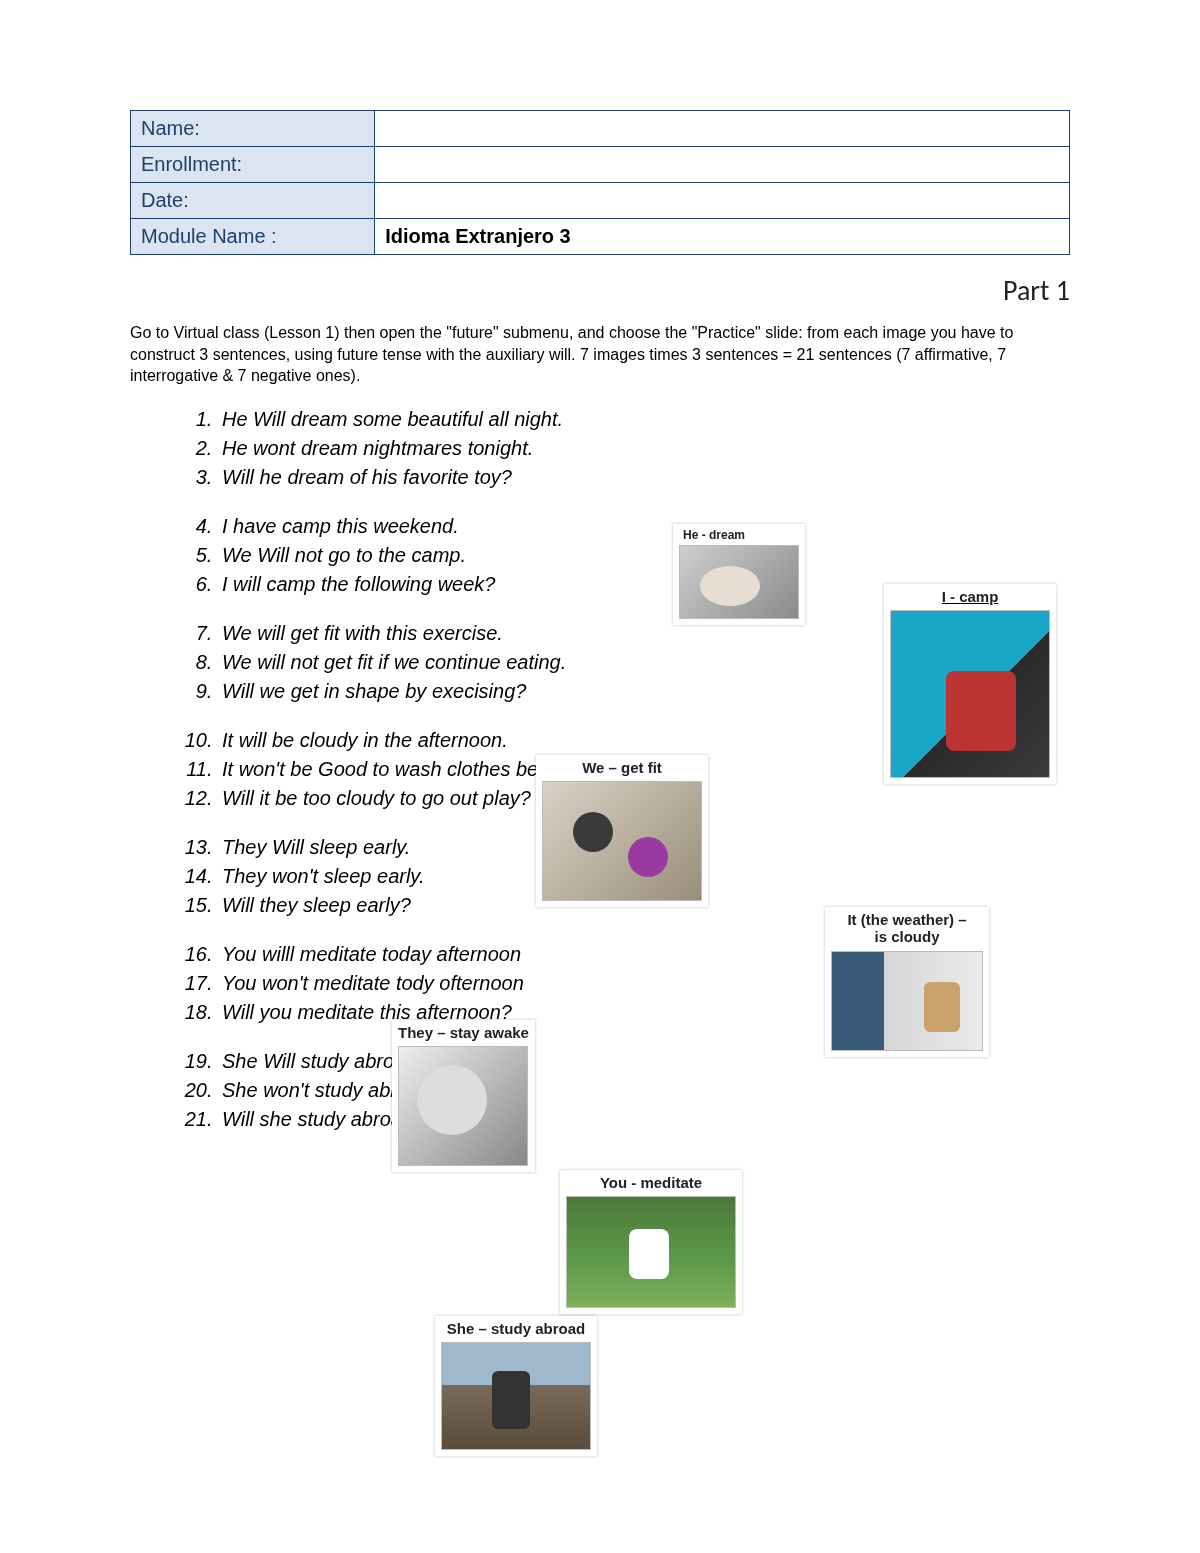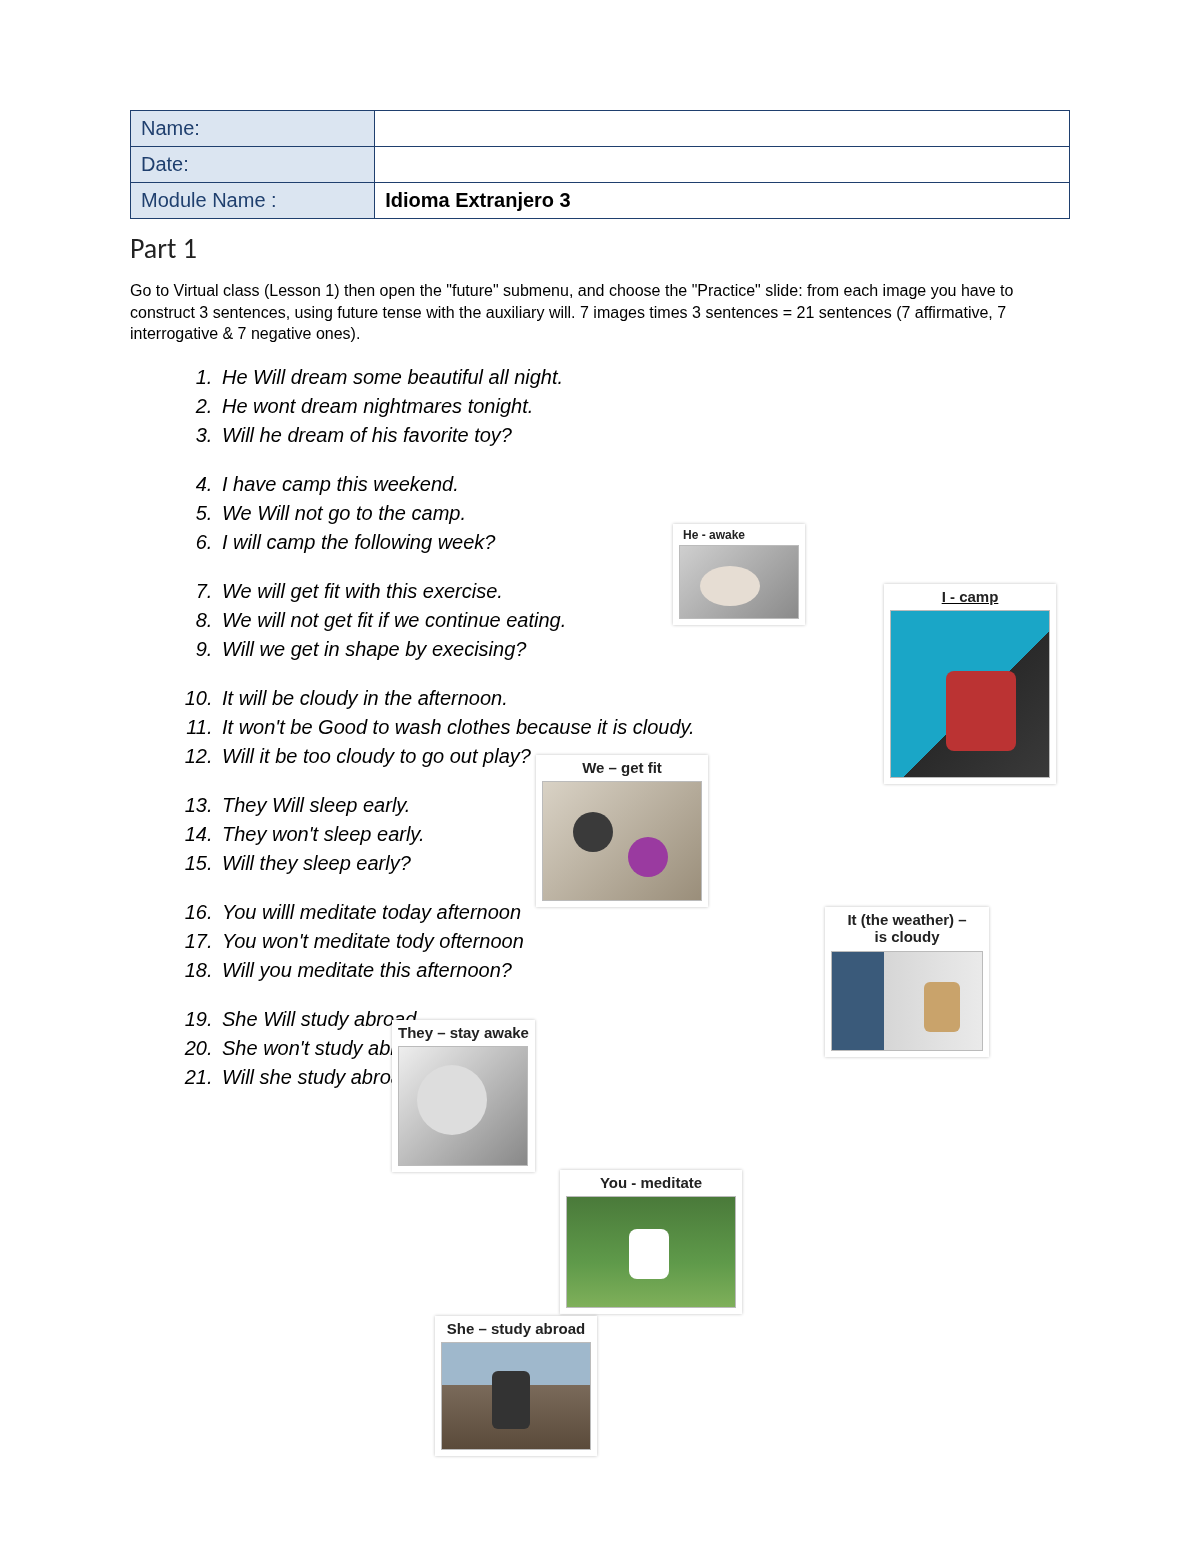--- a/index.html
+++ b/index.html
@@ -37,21 +37,22 @@
   table.info td.value {
     background: #fff;
     color: #000;
     font-weight: bold;
   }
   h2.part {
     font-family: "Calibri", Arial, sans-serif;
     font-weight: normal;
     font-size: 28px;
     color: #222;
-    margin: 12px 0 14px 0;
+    margin: 18px 0 14px 0;
+    text-align: right;
   }
   p.instructions {
     font-size: 16px;
     color: #000;
     line-height: 1.35;
     margin-bottom: 18px;
   }
   ol.sentences {
     list-style: decimal;
     padding-left: 88px;
@@ -130,20 +131,24 @@
 
 <div class="page">
 
   <table class="info">
     <tbody>
         <tr>
       <td class="label">Name:</td>
       <td class="value"></td>
     </tr>
     <tr>
+      <td class="label">Enrollment:</td>
+      <td class="value"></td>
+    </tr>
+    <tr>
       <td class="label">Date:</td>
       <td class="value"></td>
     </tr>
     <tr>
       <td class="label">Module Name :</td>
       <td class="value">Idioma Extranjero 3</td>
     </tr>
   </tbody>
     </table>
 
@@ -176,21 +181,21 @@
     <li>You won't meditate tody ofternoon</li>
     <li>Will you meditate this afternoon?</li>
     <div class="gap"></div>
     <li>She Will study abroad</li>
     <li>She won't study abroad</li>
     <li>Will she study abroad?</li>
   </ol>
 </div>
 
 <div class="card c-dream">
-  <div class="cap top">He - awake</div>
+  <div class="cap top">He - dream</div>
   <div class="thumb">
       <div class="subject"></div>
     </div>
 </div>
 
 <div class="card c-camp caption-above">
   <div class="cap">I - camp</div>
   <div class="thumb">
       <div class="subject"></div>
     </div>

